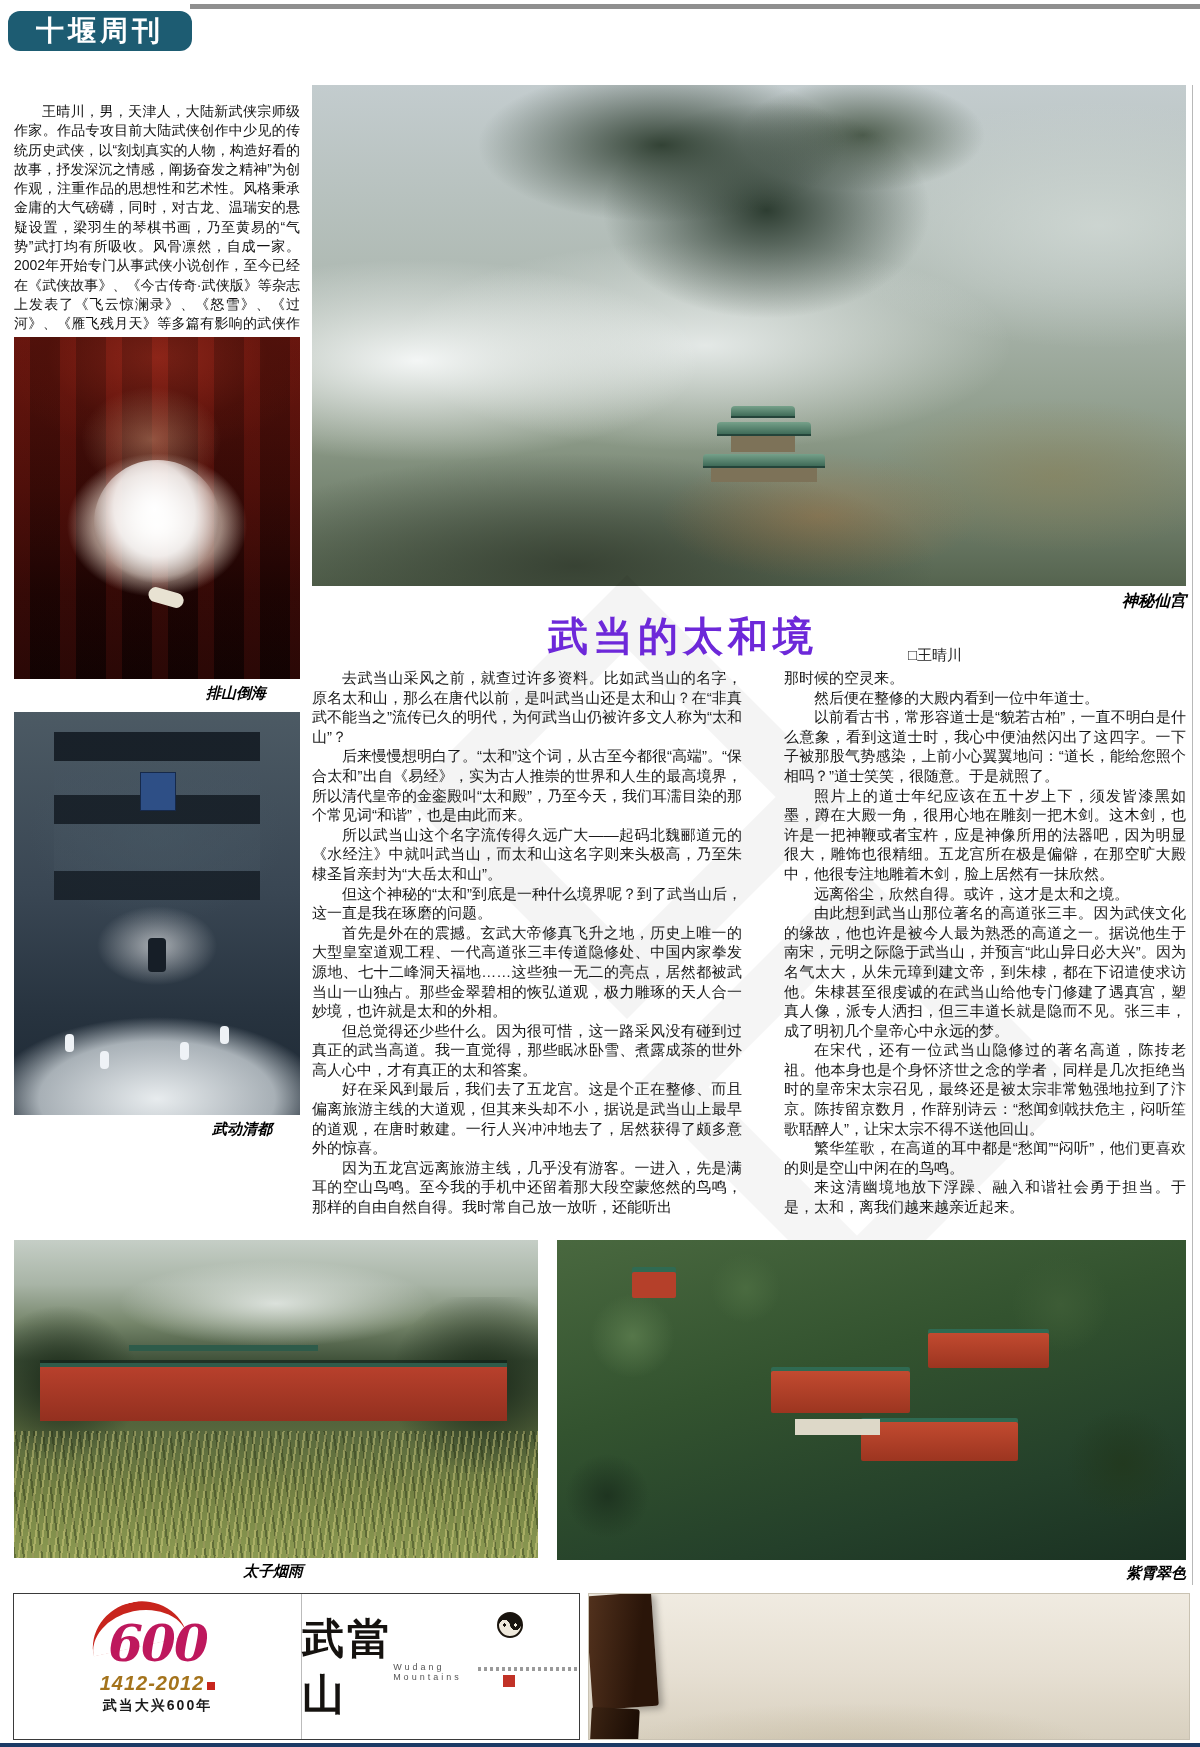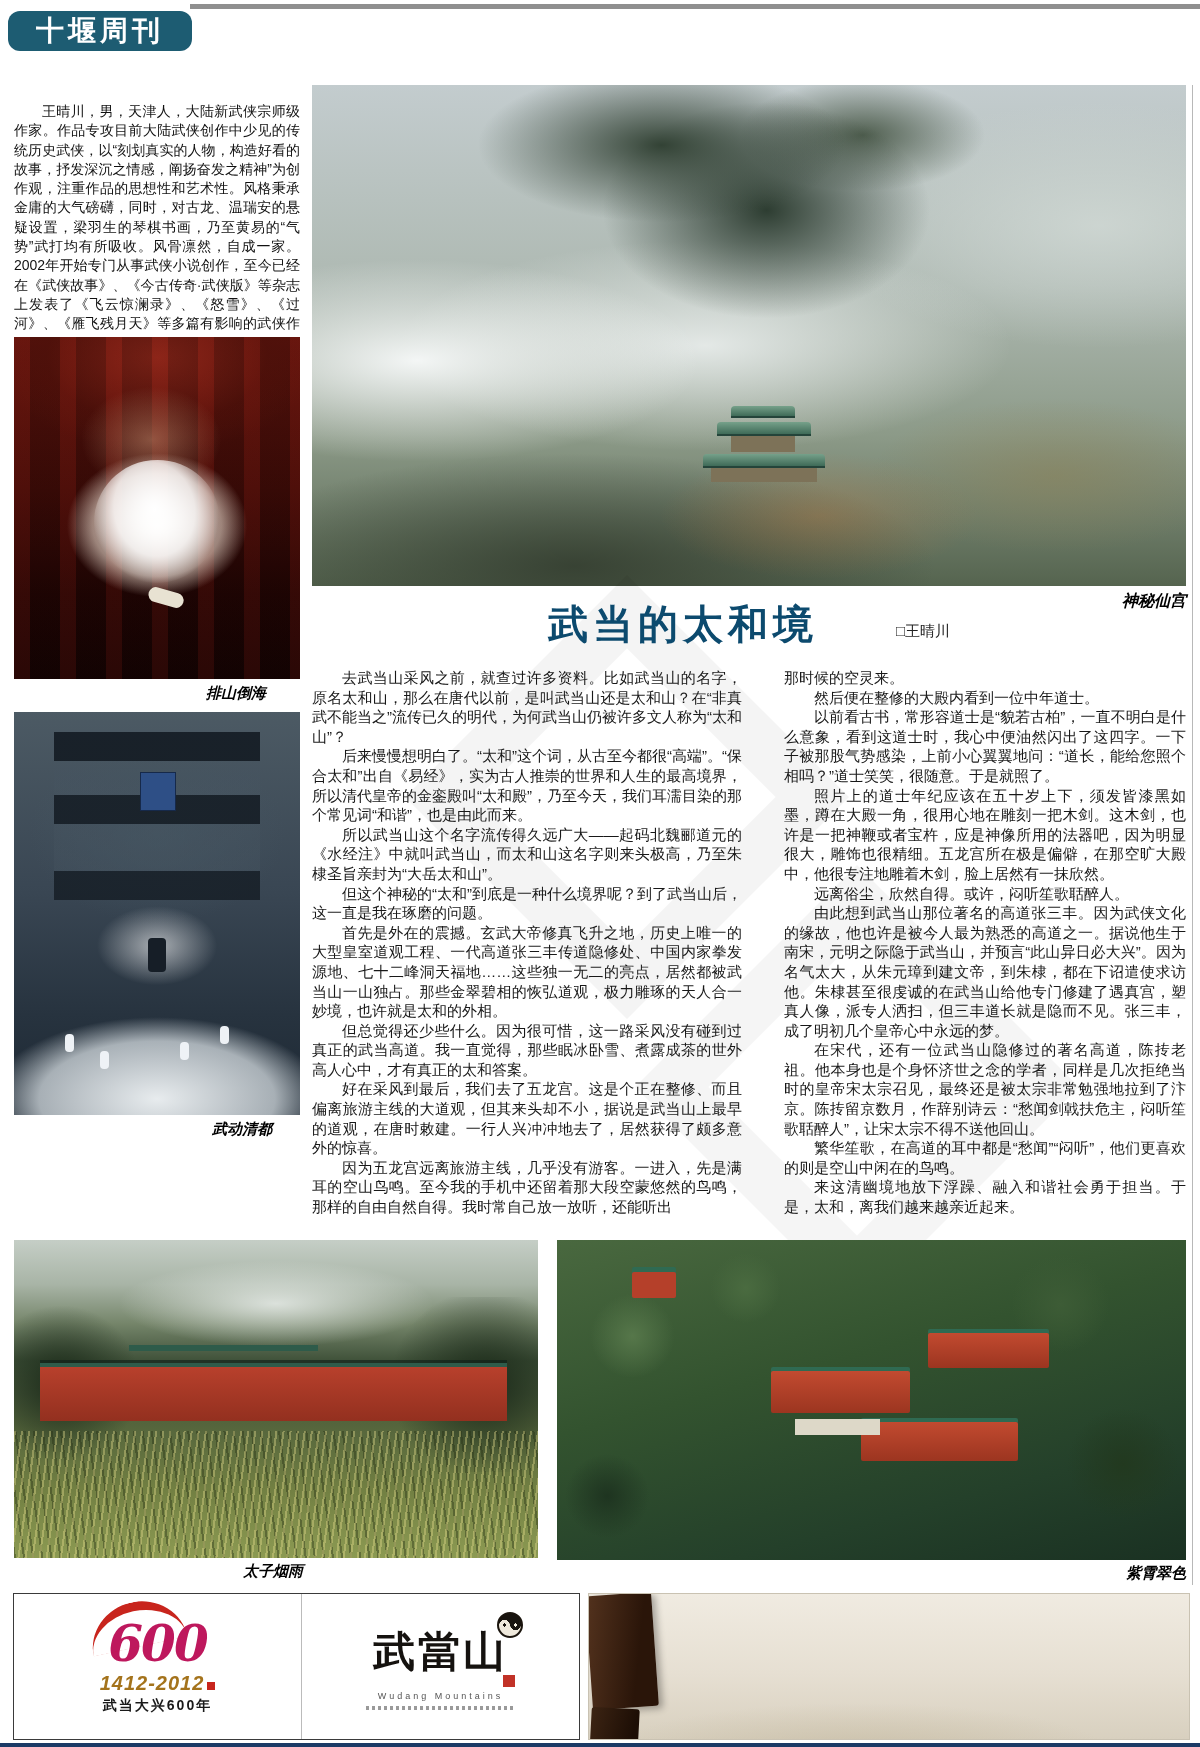--- a/index.html
+++ b/index.html
@@ -82,22 +82,22 @@
     linear-gradient(165deg,#49683f 0%,#33532f 40%,#24402a 75%,#1a3122 100%);}
   .hall{background:linear-gradient(180deg,#c24a30,#9c3520);border-radius:2px;box-shadow:0 -4px 0 #2f6a52;}
   .wwall{background:#ddd8c8;}
 
   
   .wm{position:absolute;border:52px solid rgba(0,0,0,0.045);width:210px;height:210px;transform:rotate(45deg);}
 
   
   .title-row{position:absolute;left:312px;top:600px;width:874px;display:flex;
              justify-content:center;align-items:flex-end;gap:78px;}
-  .art-title{margin:0;font-family:"DejaVu Serif",serif;font-weight:bold;font-size:40px;
-             letter-spacing:5px;color:#0c4a6e;line-height:1.2;}
+  .art-title{margin:12px;font-family:"DejaVu Serif",serif;font-weight:bold;font-size:40px;
+             letter-spacing:5px;color:#6d28d9;line-height:1.2;}
   .byline{font-size:15px;color:#222;padding-bottom:7px;}
 
   .cols{position:absolute;left:312px;top:668px;width:874px;display:flex;gap:42px;}
   .col{font-size:15px;line-height:19.6px;text-align:justify;color:#181818;}
   .col-left{width:430px;}
   .col-right{width:402px;}
   .col p{margin:0;text-indent:2em;}
   .col-right p:first-child{text-indent:0;}
 
   
@@ -105,21 +105,21 @@
               background:#fff;display:flex;box-sizing:border-box;}
   .cell-600{width:287px;border-right:1px solid #bbb;display:flex;flex-direction:column;
             align-items:center;justify-content:center;position:relative;}
   .logo600{font-family:"DejaVu Serif",serif;font-style:italic;font-weight:bold;font-size:50px;
            color:#be185d;line-height:1;position:relative;letter-spacing:-2px;}
   .dragon{position:absolute;left:-20px;top:-17px;width:96px;height:36px;border-top:9px solid #c8251d;
           border-radius:50% 50% 0 0 / 100% 100% 0 0;transform:rotate(-12deg);}
   .years{font-weight:bold;font-style:italic;color:#a4731c;font-size:20px;margin-top:3px;letter-spacing:1px;}
   .red-dot{display:inline-block;width:8px;height:8px;background:#c8251d;margin-left:3px;}
   .slogan600{font-size:14px;font-weight:bold;color:#1a1a1a;margin-top:2px;letter-spacing:2px;}
-  .cell-wudang{flex:1;display:flex;flex-direction:column;align-items:center;justify-content:center;position:relative;}
+  .cell-wudang{flex:1;display:flex;flex-direction:row;align-items:center;justify-content:center;position:relative;}
   .wudang-name{font-family:"DejaVu Serif",serif;font-weight:bold;font-size:42px;color:#15120f;letter-spacing:3px;}
   .wudang-en{font-size:9px;letter-spacing:3px;color:#555;margin-top:11px;}
   .wudang-sub{width:150px;height:4px;margin-top:5px;
               background:repeating-linear-gradient(90deg,#9a9a9a 0 3px,transparent 3px 6px);}
   .seal{position:absolute;width:12px;height:12px;background:#c13227;right:64px;bottom:52px;}
 
   .taiji{border-radius:50%;border:5px solid #1b150e;background:
     radial-gradient(circle at 25% 50%, #18140f 0 8%, transparent 8.8%),
     radial-gradient(circle at 75% 50%, #efe9dc 0 8%, transparent 8.8%),
     radial-gradient(circle at 25% 50%, #efe9dc 0 26%, transparent 26.8%),
@@ -195,21 +195,21 @@
       <p>首先是外在的震撼。玄武大帝修真飞升之地，历史上唯一的大型皇室道观工程、一代高道张三丰传道隐修处、中国内家拳发源地、七十二峰洞天福地……这些独一无二的亮点，居然都被武当山一山独占。那些金翠碧相的恢弘道观，极力雕琢的天人合一妙境，也许就是太和的外相。</p>
       <p>但总觉得还少些什么。因为很可惜，这一路采风没有碰到过真正的武当高道。我一直觉得，那些眠冰卧雪、煮露成茶的世外高人心中，才有真正的太和答案。</p>
       <p>好在采风到最后，我们去了五龙宫。这是个正在整修、而且偏离旅游主线的大道观，但其来头却不小，据说是武当山上最早的道观，在唐时敕建。一行人兴冲冲地去了，居然获得了颇多意外的惊喜。</p>
       <p>因为五龙宫远离旅游主线，几乎没有游客。一进入，先是满耳的空山鸟鸣。至今我的手机中还留着那大段空蒙悠然的鸟鸣，那样的自由自然自得。我时常自己放一放听，还能听出</p>
     </div>
   <div class="col col-right">
       <p>那时候的空灵来。</p>
       <p>然后便在整修的大殿内看到一位中年道士。</p>
       <p>以前看古书，常形容道士是“貌若古柏”，一直不明白是什么意象，看到这道士时，我心中便油然闪出了这四字。一下子被那股气势感染，上前小心翼翼地问：“道长，能给您照个相吗？”道士笑笑，很随意。于是就照了。</p>
       <p>照片上的道士年纪应该在五十岁上下，须发皆漆黑如墨，蹲在大殿一角，很用心地在雕刻一把木剑。这木剑，也许是一把神鞭或者宝杵，应是神像所用的法器吧，因为明显很大，雕饰也很精细。五龙宫所在极是偏僻，在那空旷大殿中，他很专注地雕着木剑，脸上居然有一抹欣然。</p>
-      <p>远离俗尘，欣然自得。或许，闷听笙歌聒醉人。</p>
+      <p>远离俗尘，欣然自得。或许，这才是太和之境。</p>
       <p>由此想到武当山那位著名的高道张三丰。因为武侠文化的缘故，他也许是被今人最为熟悉的高道之一。据说他生于南宋，元明之际隐于武当山，并预言“此山异日必大兴”。因为名气太大，从朱元璋到建文帝，到朱棣，都在下诏遣使求访他。朱棣甚至很虔诚的在武当山给他专门修建了遇真宫，塑真人像，派专人洒扫，但三丰道长就是隐而不见。张三丰，成了明初几个皇帝心中永远的梦。</p>
       <p>在宋代，还有一位武当山隐修过的著名高道，陈抟老祖。他本身也是个身怀济世之念的学者，同样是几次拒绝当时的皇帝宋太宗召见，最终还是被太宗非常勉强地拉到了汴京。陈抟留京数月，作辞别诗云：“愁闻剑戟扶危主，闷听笙歌聒醉人”，让宋太宗不得不送他回山。</p>
       <p>繁华笙歌，在高道的耳中都是“愁闻”“闷听”，他们更喜欢的则是空山中闲在的鸟鸣。</p>
       <p>来这清幽境地放下浮躁、融入和谐社会勇于担当。于是，太和，离我们越来越亲近起来。</p>
     </div>
 </div>
 
 <div class="photo photo-taizi">
   <div class="treeblob" style="left:-6%;top:20%;width:30%;height:50%;"></div>
   <div class="treeblob" style="left:70%;top:18%;width:40%;height:55%;"></div>

